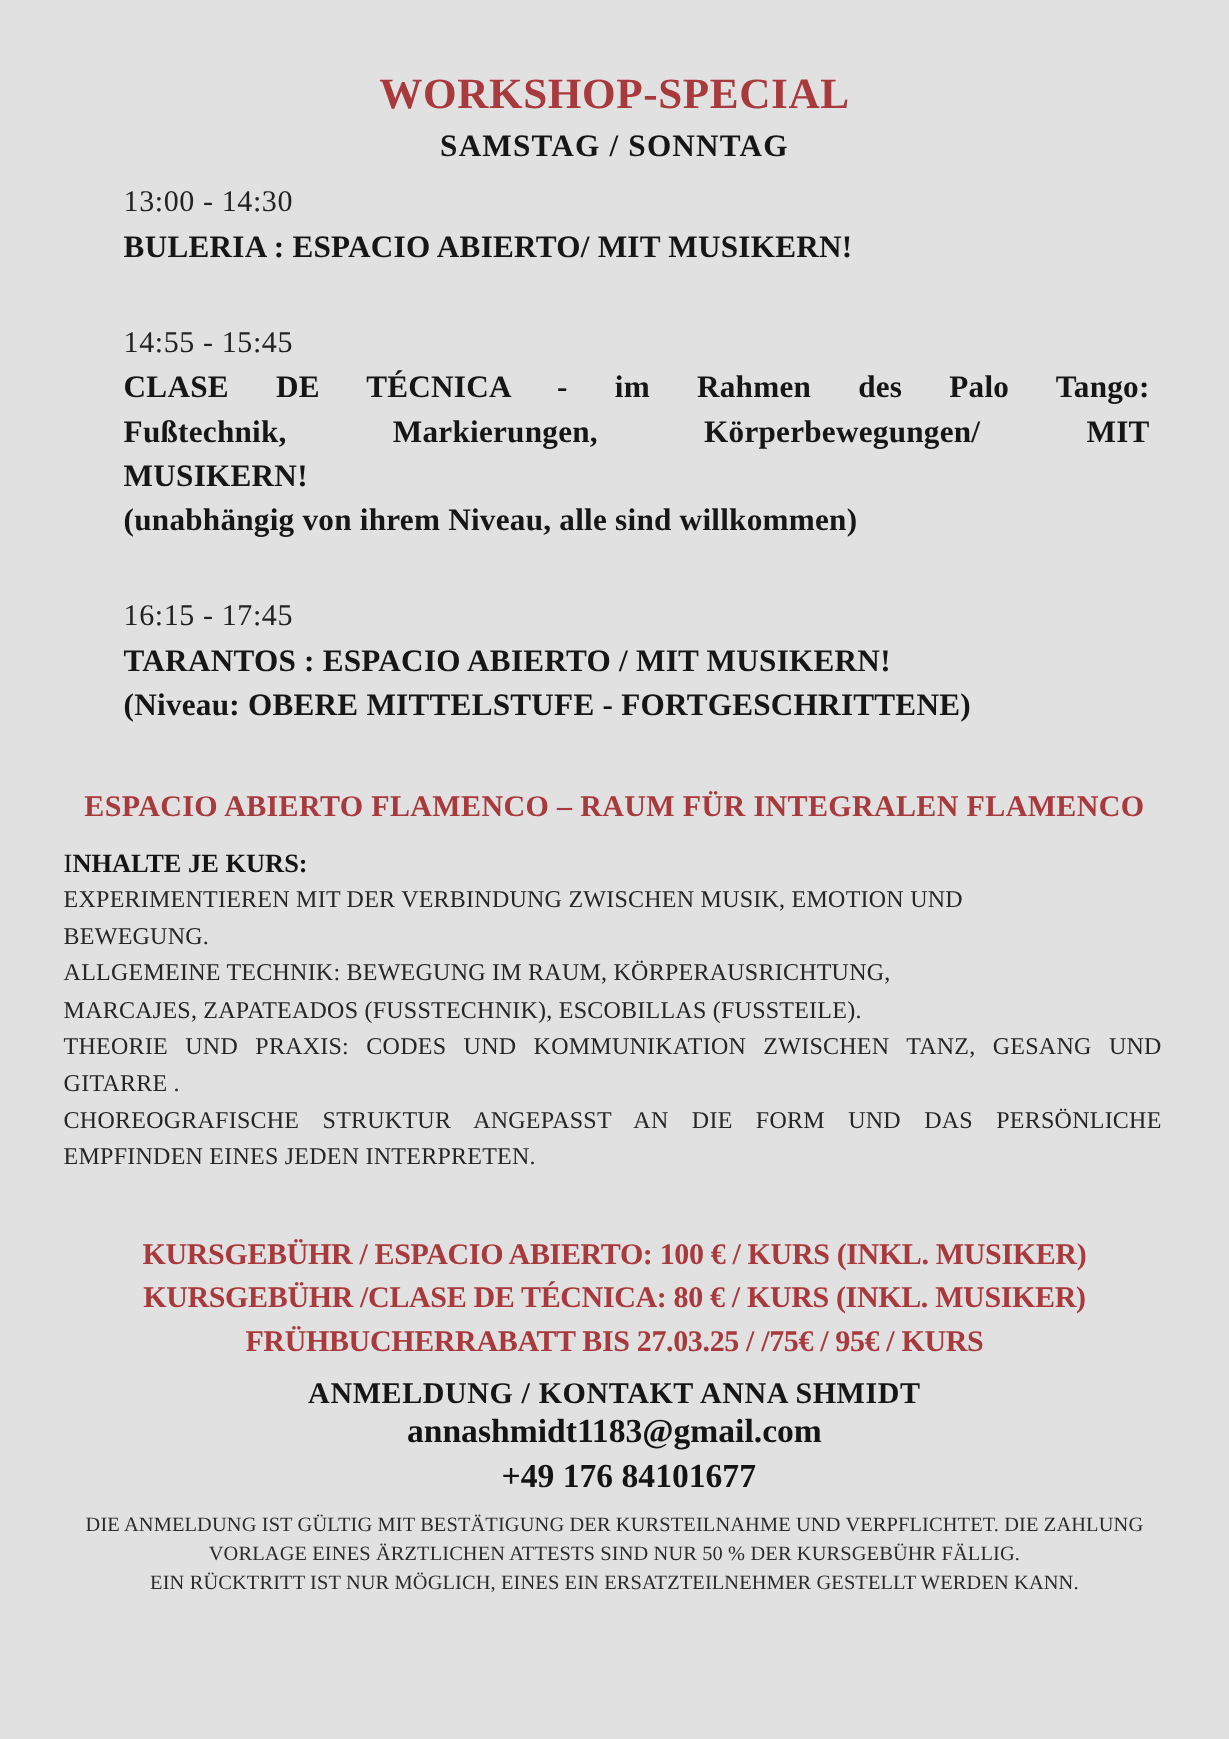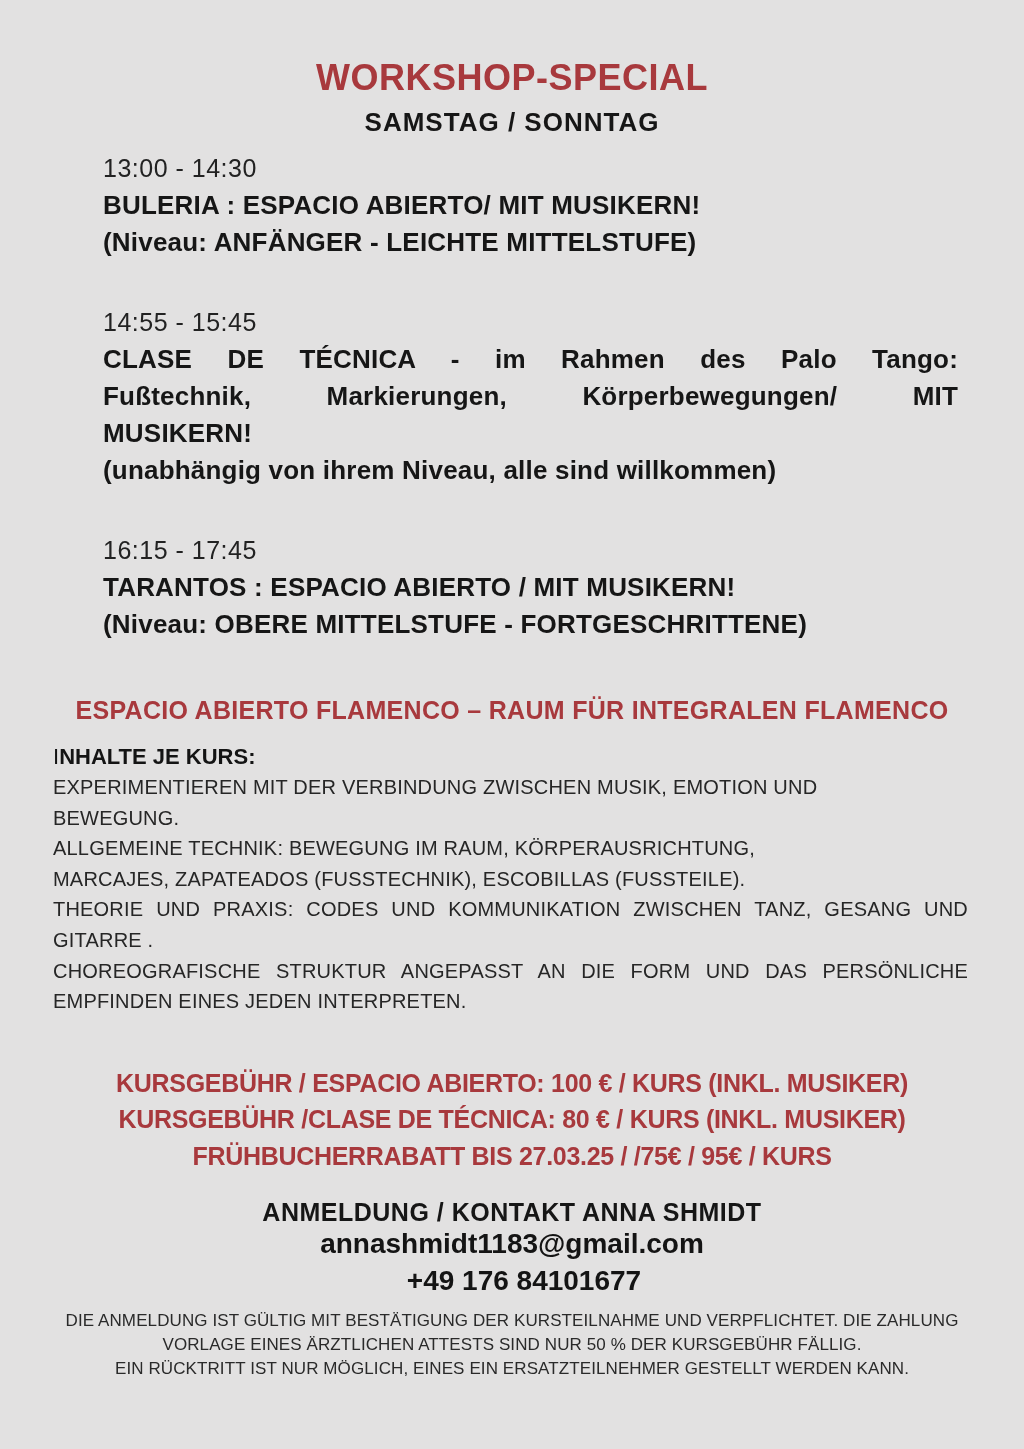--- a/index.html
+++ b/index.html
@@ -1,15 +1,15 @@
 <!DOCTYPE html>
 <html><head>
 <meta charset="utf-8">
 <style>
-  * { margin: 0; padding: 0; box-sizing: border-box; }
+  * { margin: 0; padding: 0; box-sizing: border-box; font-family: Liberation Serif, serif; }
   html, body { width: 1024px; }
   body {
     width: 1024px;
     height: 1449px;
     background: #e2e1e1;
     font-family: "Liberation Sans", sans-serif;
     color: #1c1c1c;
     overflow: hidden;
   }
   .flyer { width: 1024px; height: 1449px; position: relative; }
@@ -96,21 +96,21 @@
     color: #a8393d;
   }
   .fees-line {
     font-size: 25px;
     font-weight: 800;
     line-height: 36.5px;
     letter-spacing: -0.3px;
   }
 
   .contact-heading {
-    margin-top: 23px;
+    margin-top: 10px;
     text-align: center;
     font-size: 25px;
     font-weight: 700;
     letter-spacing: 0.5px;
     line-height: 30px;
     color: #161616;
   }
   .contact-email {
     margin-top: 0;
     text-align: center;
@@ -146,21 +146,20 @@
 <body>
 
 <div class="flyer">
 
   <div class="page-title">WORKSHOP-SPECIAL</div>
   <div class="page-subtitle">SAMSTAG / SONNTAG</div>
 
   <div class="schedule-block block-1">
     <div class="time-label">13:00 - 14:30</div>
     <div class="course-title-line">BULERIA : ESPACIO ABIERTO/ MIT MUSIKERN!</div>
-    <div class="level-label">(Niveau: ANFÄNGER - LEICHTE MITTELSTUFE)</div>
   </div>
 
   <div class="schedule-block block-2">
     <div class="time-label">14:55 - 15:45</div>
     <div class="course-title-line justify-line">CLASE DE TÉCNICA - im Rahmen des Palo Tango:</div>
     <div class="course-title-line justify-line">Fußtechnik, Markierungen, Körperbewegungen/ MIT</div>
     <div class="course-title-line">MUSIKERN!</div>
     <div class="level-label">(unabhängig von ihrem Niveau, alle sind willkommen)</div>
   </div>
 

